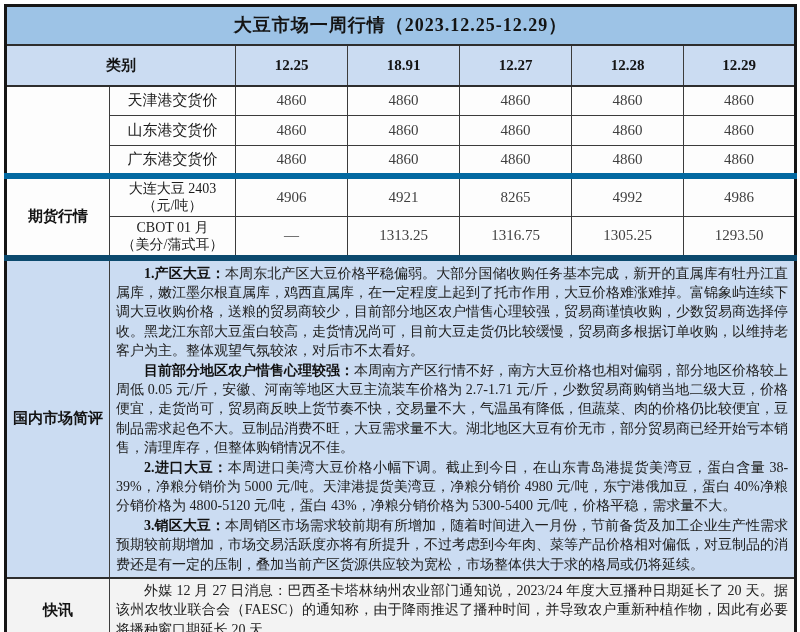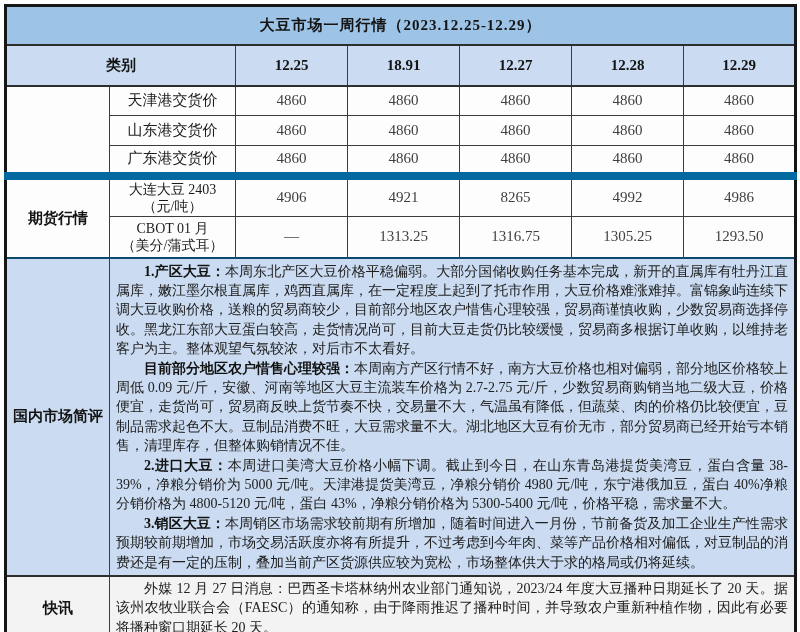--- a/index.html
+++ b/index.html
@@ -20,37 +20,37 @@
     padding:0;box-sizing:border-box;
     overflow:hidden;
   }
   
   col.c-group{width:104px}
   col.c-sub{width:126px}
   col.c-date{width:112px}
 
   .title-row td{
     height:39px;background:#9dc3e6;
-    font-size:15px;font-weight:bold;letter-spacing:1px;color:#141414;
+    font-size:18px;font-weight:bold;letter-spacing:1px;color:#141414;
     border-bottom:2px solid #2e2e2e;
   }
   .header-row td{
     height:41px;background:#cbdcf2;
     font-size:15px;font-weight:bold;color:#141414;
     border-bottom:2px solid #2e2e2e;
   }
   .spot-row td{height:30px;background:#fdfdfd;}
   .futures-row td{height:41px;background:#fdfdfd;}
-  .futures-first td{border-top:8px solid #0369a1;}
+  .futures-first td{border-top:6px solid #0369a1;}
   .label-cell{font-size:15px;color:#1c1c1c;}
   .num{font-size:15px;color:#3f3f3f;font-family:Liberation Serif, serif;}
   .group-cell{background:#fdfdfd;font-size:15px;font-weight:bold;color:#141414;}
   .sub2{font-size:14px;line-height:17px;}
 
-  .commentary-row td{border-top:2px solid #0c4a6e;border-bottom:2px solid #2e2e2e;}
+  .commentary-row td{border-top:6px solid #0c4a6e;border-bottom:2px solid #2e2e2e;}
   .commentary-label{background:#cbdcf2;font-size:15px;font-weight:bold;color:#141414;}
   .commentary-body{
     background:#cbdcf2;text-align:left;vertical-align:middle;
     padding:3px 6px 3px 6px;height:309px;
   }
   .commentary-body .para{
     font-size:14px;line-height:19.4px;color:#202020;
     text-indent:2em;margin:0;text-align:justify;
   }
   .para .lead{font-weight:bold;color:#111;}
@@ -139,21 +139,21 @@
       <td class="num">1313.25</td>
       <td class="num">1316.75</td>
       <td class="num">1305.25</td>
       <td class="num">1293.50</td>
     </tr>
 
     <tr class="commentary-row">
       <td class="commentary-label">国内市场简评</td>
       <td colspan="6" class="commentary-body">
         <p class="para"><b class="lead">1.产区大豆：</b><span>本周东北产区大豆价格平稳偏弱。大部分国储收购任务基本完成，新开的直属库有牡丹江直属库，嫩江墨尔根直属库，鸡西直属库，在一定程度上起到了托市作用，大豆价格难涨难掉。富锦象屿连续下调大豆收购价格，送粮的贸易商较少，目前部分地区农户惜售心理较强，贸易商谨慎收购，少数贸易商选择停收。黑龙江东部大豆蛋白较高，走货情况尚可，目前大豆走货仍比较缓慢，贸易商多根据订单收购，以维持老客户为主。整体观望气氛较浓，对后市不太看好。</span></p>
-        <p class="para"><b class="lead">目前部分地区农户惜售心理较强：</b><span>本周南方产区行情不好，南方大豆价格也相对偏弱，部分地区价格较上周低 0.09 元/斤，安徽、河南等地区大豆主流装车价格为 2.7-2.75 元/斤，少数贸易商购销当地二级大豆，价格便宜，走货尚可，贸易商反映上货节奏不快，交易量不大，气温虽有降低，但蔬菜、肉的价格仍比较便宜，豆制品需求起色不大。豆制品消费不旺，大豆需求量不大。湖北地区大豆有价无市，部分贸易商已经开始亏本销售，清理库存，但整体购销情况不佳。</span></p>
+        <p class="para"><b class="lead">目前部分地区农户惜售心理较强：</b><span>本周南方产区行情不好，南方大豆价格也相对偏弱，部分地区价格较上周低 0.05 元/斤，安徽、河南等地区大豆主流装车价格为 2.7-1.71 元/斤，少数贸易商购销当地二级大豆，价格便宜，走货尚可，贸易商反映上货节奏不快，交易量不大，气温虽有降低，但蔬菜、肉的价格仍比较便宜，豆制品需求起色不大。豆制品消费不旺，大豆需求量不大。湖北地区大豆有价无市，部分贸易商已经开始亏本销售，清理库存，但整体购销情况不佳。</span></p>
         <p class="para"><b class="lead">2.进口大豆：</b><span>本周进口美湾大豆价格小幅下调。截止到今日，在山东青岛港提货美湾豆，蛋白含量 38-39%，净粮分销价为 5000 元/吨。天津港提货美湾豆，净粮分销价 4980 元/吨，东宁港俄加豆，蛋白 40%净粮分销价格为 4800-5120 元/吨，蛋白 43%，净粮分销价格为 5300-5400 元/吨，价格平稳，需求量不大。</span></p>
         <p class="para"><b class="lead">3.销区大豆：</b><span>本周销区市场需求较前期有所增加，随着时间进入一月份，节前备货及加工企业生产性需求预期较前期增加，市场交易活跃度亦将有所提升，不过考虑到今年肉、菜等产品价格相对偏低，对豆制品的消费还是有一定的压制，叠加当前产区货源供应较为宽松，市场整体供大于求的格局或仍将延续。</span></p>
       </td>
     </tr>
 
     <tr class="news-row">
       <td class="news-label">快讯</td>
       <td colspan="6" class="news-body">
         <p class="para">外媒 12 月 27 日消息：巴西圣卡塔林纳州农业部门通知说，2023/24 年度大豆播种日期延长了 20 天。据该州农牧业联合会（FAESC）的通知称，由于降雨推迟了播种时间，并导致农户重新种植作物，因此有必要将播种窗口期延长 20 天。</p>
       </td>

